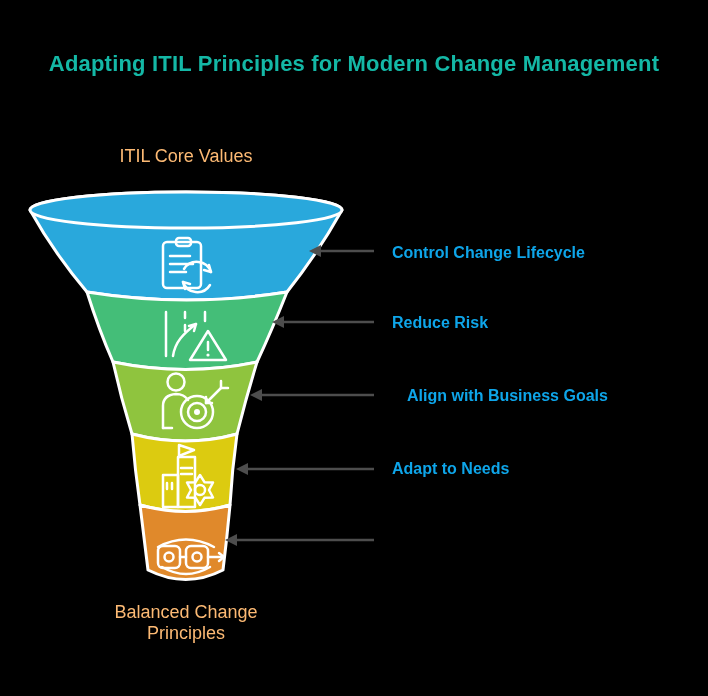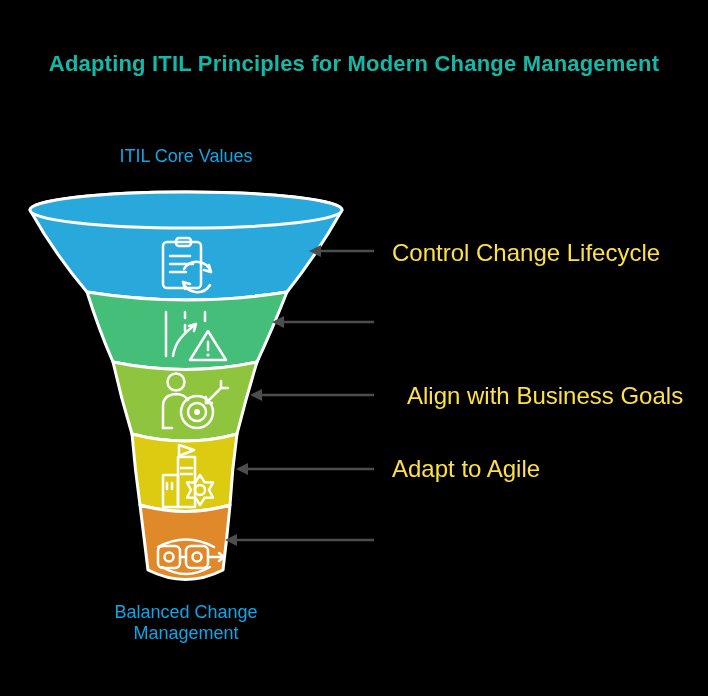--- a/index.html
+++ b/index.html
@@ -10,27 +10,27 @@
     position:relative;overflow:hidden;
   }
   .stage{position:absolute;inset:0;width:708px;height:696px;}
   .title{
     position:absolute;top:51px;left:0;width:708px;
     text-align:center;font-size:22px;font-weight:700;
     color:#14b8a6;letter-spacing:0.2px;white-space:nowrap;
   }
   .caption{
     position:absolute;text-align:center;font-size:18px;font-weight:500;
-    color:#0ea5e9;line-height:21px;
+    color:#fdba74;line-height:21px;
   }
   .caption.top{top:146px;left:86px;width:200px;}
   .caption.bottom{top:602px;left:96px;width:180px;}
   .label{
     position:absolute;left:392px;transform:translateY(-50%);
-    font-size:24px;font-weight:400;color:#fde047;white-space:nowrap;
+    font-size:16px;font-weight:700;color:#0ea5e9;white-space:nowrap;
   }
   svg{position:absolute;top:0;left:0;}
   .band{stroke:#FFFFFF;stroke-width:3;stroke-linejoin:round;}
   .icon{stroke:#FFFFFF;stroke-width:2.5;fill:none;stroke-linecap:round;stroke-linejoin:round;}
   .icon .fill{fill:#FFFFFF;stroke:none;}
   .arrow-line{stroke:#4D4D4D;stroke-width:2.5;}
   .arrow-head{fill:#4D4D4D;stroke:none;}
 </style>
 </head>
 <body>
@@ -125,18 +125,19 @@
         <polygon class="arrow-head" points="236,469 248,463 248,475"></polygon>
       </g>
       <g>
         <line class="arrow-line" x1="235" y1="540" x2="374" y2="540"></line>
         <polygon class="arrow-head" points="225,540 237,534 237,546"></polygon>
       </g>
     </g>
   </svg>
 
   <div class="label" style="top:253px;">Control Change Lifecycle</div>
+  <div class="label" style="top:323px;">Reduce Risk</div>
   <div class="label" style="top:396px;margin-left:15px;">Align with Business Goals</div>
-  <div class="label" style="top:469px;">Adapt to Agile</div>
+  <div class="label" style="top:469px;">Adapt to Needs</div>
 
-  <div class="caption bottom">Balanced Change Management</div>
+  <div class="caption bottom">Balanced Change Principles</div>
 
 </div>
 
 </body></html>

